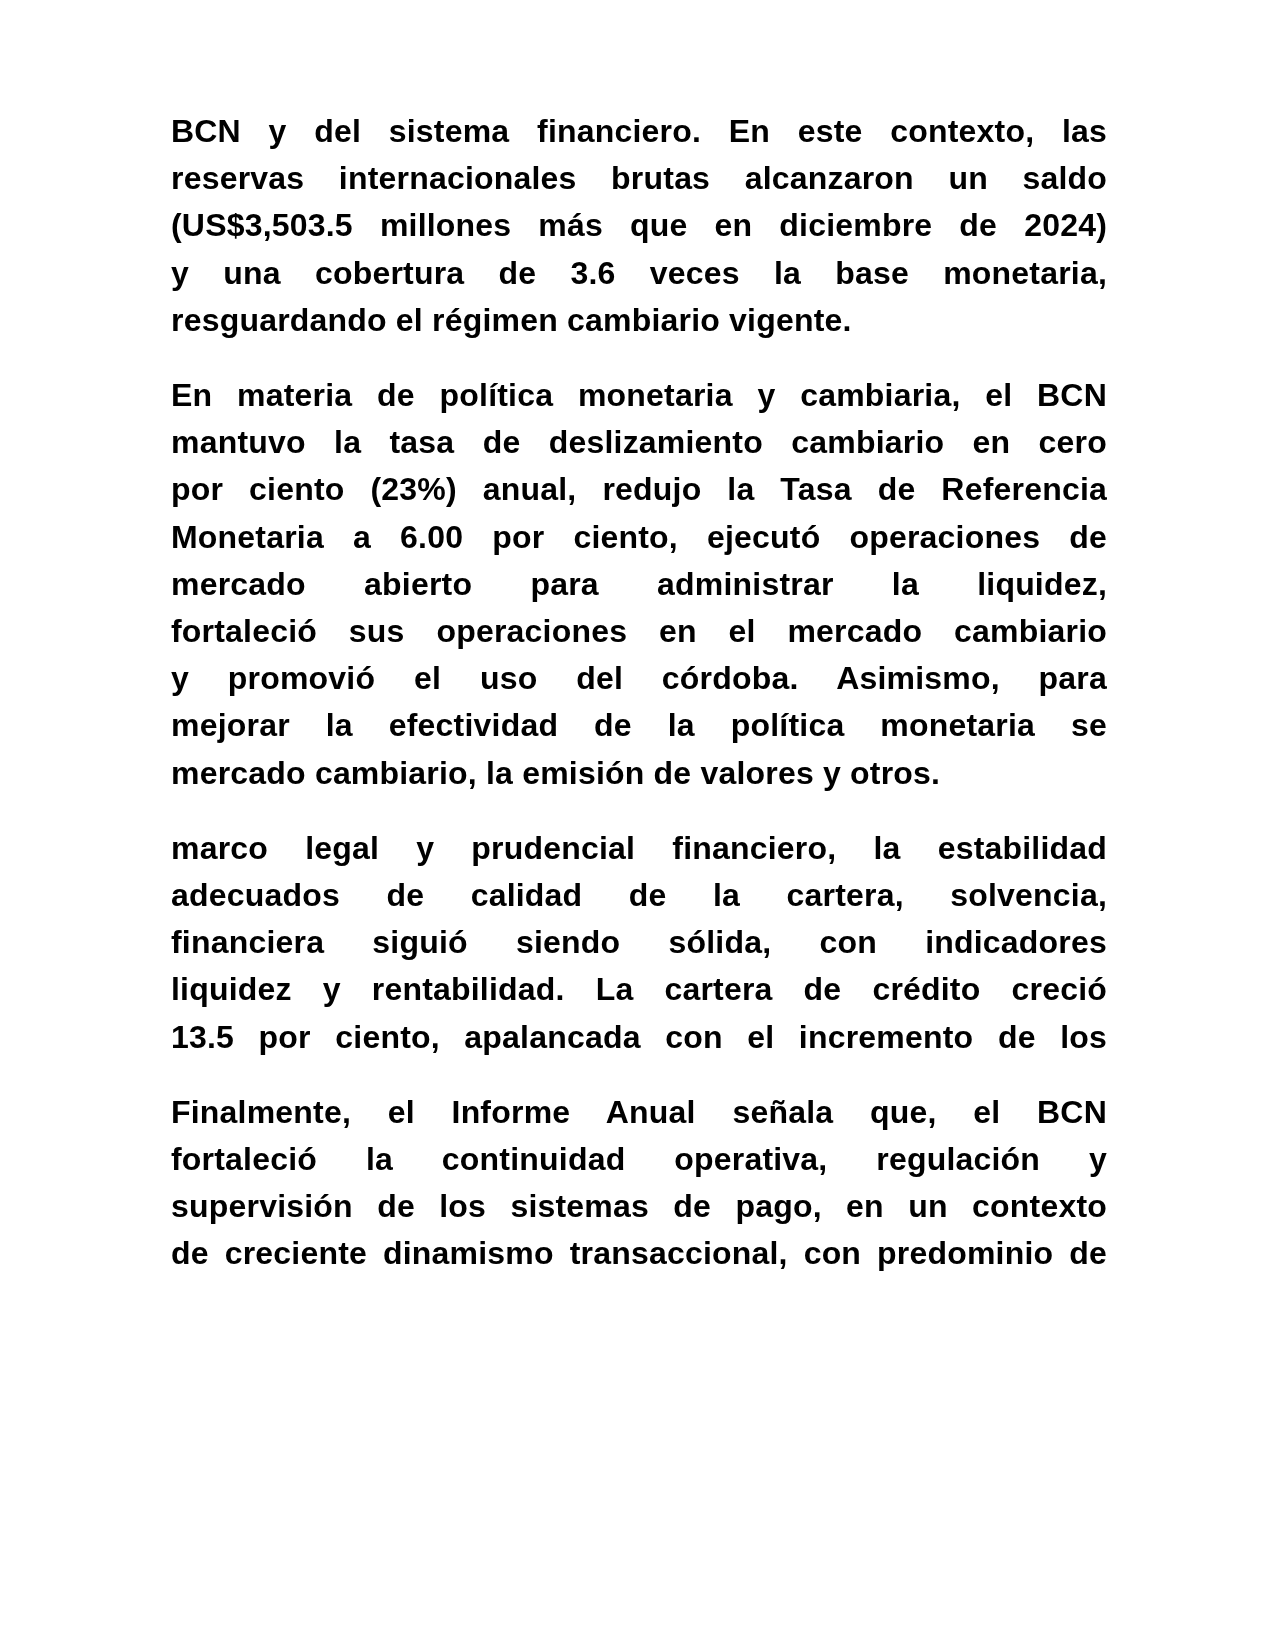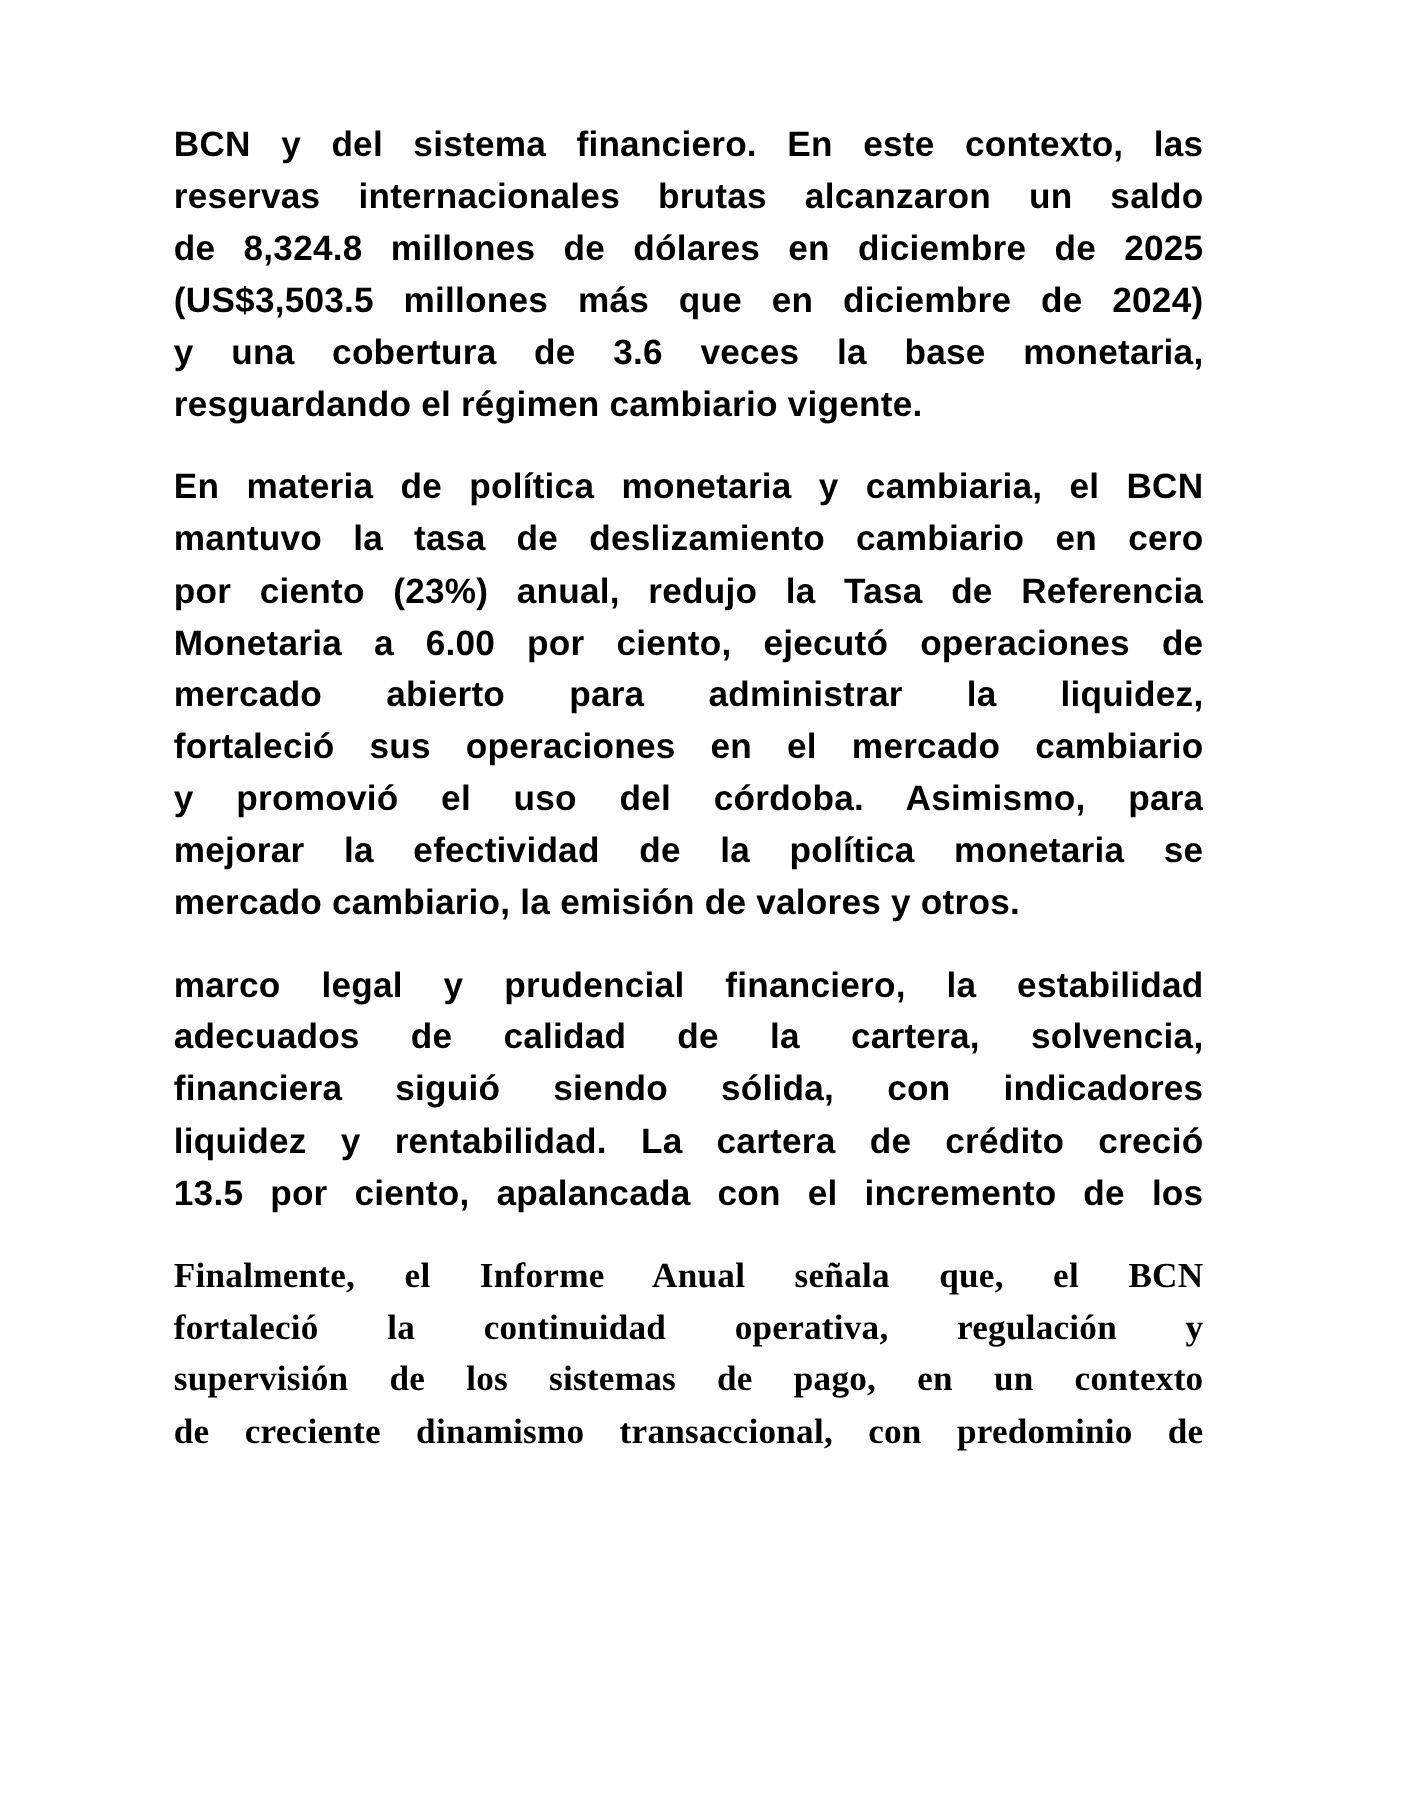--- a/index.html
+++ b/index.html
@@ -10,57 +10,56 @@
   .page {
     position: relative;
     width: 1275px;
     height: 1650px;
     background: #ffffff;
     overflow: hidden;
     box-sizing: border-box;
   }
   .text-block {
     position: absolute;
-    left: 158px;
+    left: 171px;
     top: 108px;
     width: 936px;
     color: #000000;
     font-family: "Liberation Sans", "DejaVu Sans", sans-serif;
     font-weight: bold;
     font-size: 32px;
     line-height: 47.2px;
     letter-spacing: 0.2px;
   }
   p.para {
     margin: 0 0 28px 0;
     padding: 0;
     text-align: justify;
     hyphens: none;
   }
-  p.para:last-child { margin-bottom: 0; font-family: Liberation Serif, serif; }
+  p.para:last-child { margin-bottom: 0; }
   .line {
     display: block;
     text-align: justify;
     text-align-last: justify;
     white-space: normal;
     overflow: hidden;
   }
   .line.final-left {
     text-align-last: left;
   }
 </style>
 </head>
 <body>
 
 <div class="page">
   <div class="text-block" id="text-block" style="color: rgb(0, 0, 0);">
       <p class="para">
         <span class="line">BCN y del sistema financiero. En este contexto, las</span>
         <span class="line">reservas internacionales brutas alcanzaron un saldo</span>
-        <span class="line">de 8,324.8 millones de dólares en diciembre de 2025</span>
         <span class="line">(US$3,503.5 millones más que en diciembre de 2024)</span>
         <span class="line">y una cobertura de 3.6 veces la base monetaria,</span>
         <span class="line final-left">resguardando el régimen cambiario vigente.</span>
       </p>
       <p class="para">
         <span class="line">En materia de política monetaria y cambiaria, el BCN</span>
         <span class="line">mantuvo la tasa de deslizamiento cambiario en cero</span>
         <span class="line">por ciento (23%) anual, redujo la Tasa de Referencia</span>
         <span class="line">Monetaria a 6.00 por ciento, ejecutó operaciones de</span>
         <span class="line">mercado abierto para administrar la liquidez,</span>

